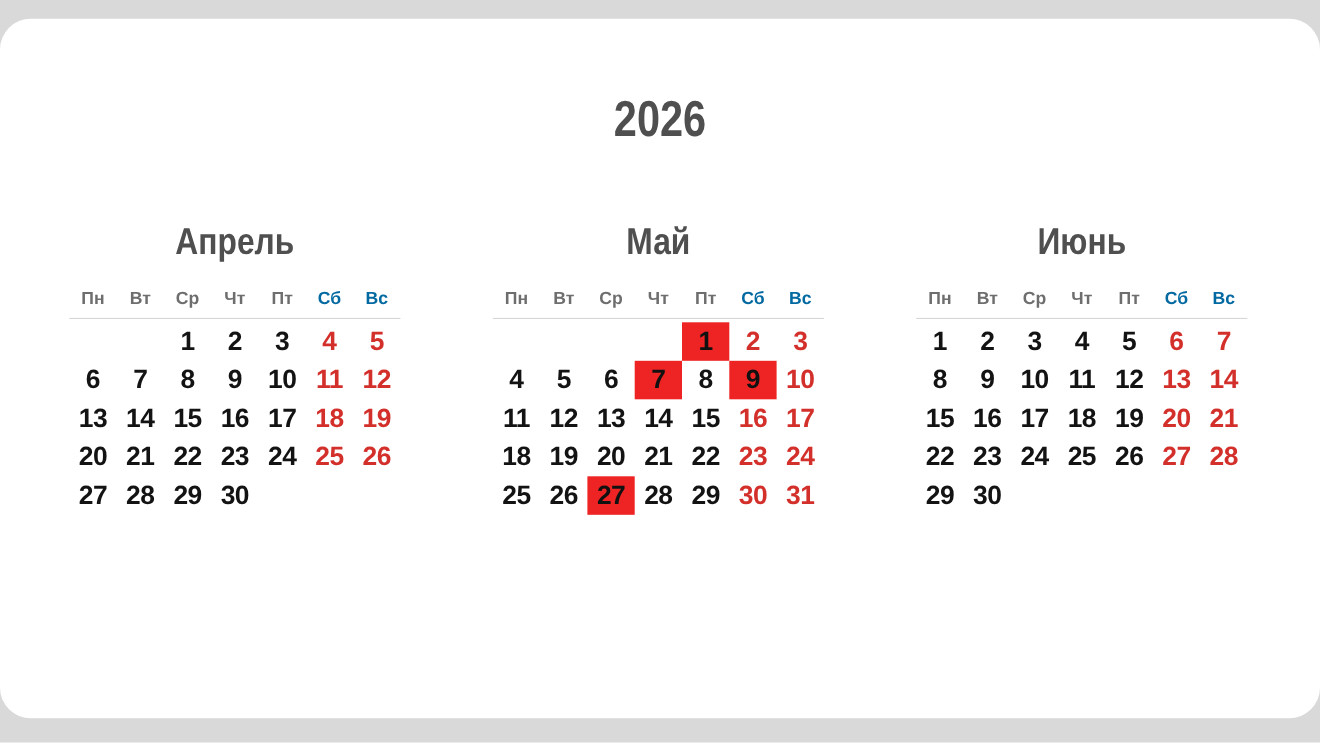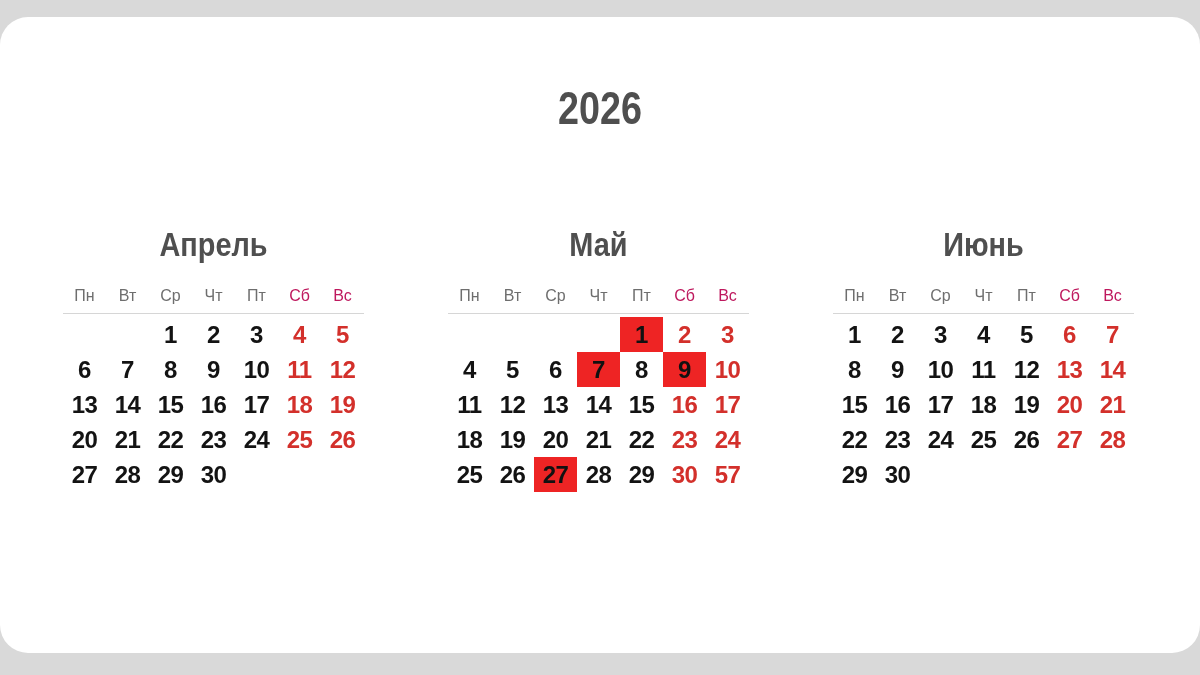--- a/index.html
+++ b/index.html
@@ -37,21 +37,21 @@
   }
 
   .months {
     position: absolute;
     top: 186px;
     left: 63px;
     display: flex;
     gap: 84px;
   }
 
-  .month { width: 301px; margin-top: 24px; }
+  .month { width: 301px; }
 
   .month-name {
     margin: 0 0 26px 0;
     text-align: center;
     font-size: 34px;
     line-height: 1;
     font-weight: 800;
     color: #4f4f4f;
     transform: scaleX(0.85);
     transform-origin: center;
@@ -62,24 +62,24 @@
     grid-template-columns: repeat(7, 43px);
     padding-bottom: 8px;
     border-bottom: 1px solid #d6d6d6;
   }
   .weekday {
     height: 18px;
     display: flex;
     align-items: center;
     justify-content: center;
     font-size: 16px;
-    font-weight: 400;
+    font-weight: 700;
     color: #6e6e6e;
   }
-  .weekday.weekend { color: #be185d; }
+  .weekday.weekend { color: #0369a1; }
 
   .days {
     display: grid;
     grid-template-columns: repeat(7, 43px);
     grid-auto-rows: 35px;
     margin-top: 3px;
   }
   .day {
     display: flex;
     align-items: center;
@@ -189,21 +189,21 @@
           <div class="day">21</div>
           <div class="day">22</div>
           <div class="day weekend">23</div>
           <div class="day weekend">24</div>
           <div class="day">25</div>
           <div class="day">26</div>
           <div class="day holiday">27</div>
           <div class="day">28</div>
           <div class="day">29</div>
           <div class="day weekend">30</div>
-          <div class="day weekend">57</div>
+          <div class="day weekend">31</div>
         </div>
       </section>
       <section class="month">
         <h2 class="month-name">Июнь</h2>
         <div class="weekdays">
           <div class="weekday">Пн</div>
           <div class="weekday">Вт</div>
           <div class="weekday">Ср</div>
           <div class="weekday">Чт</div>
           <div class="weekday">Пт</div>

